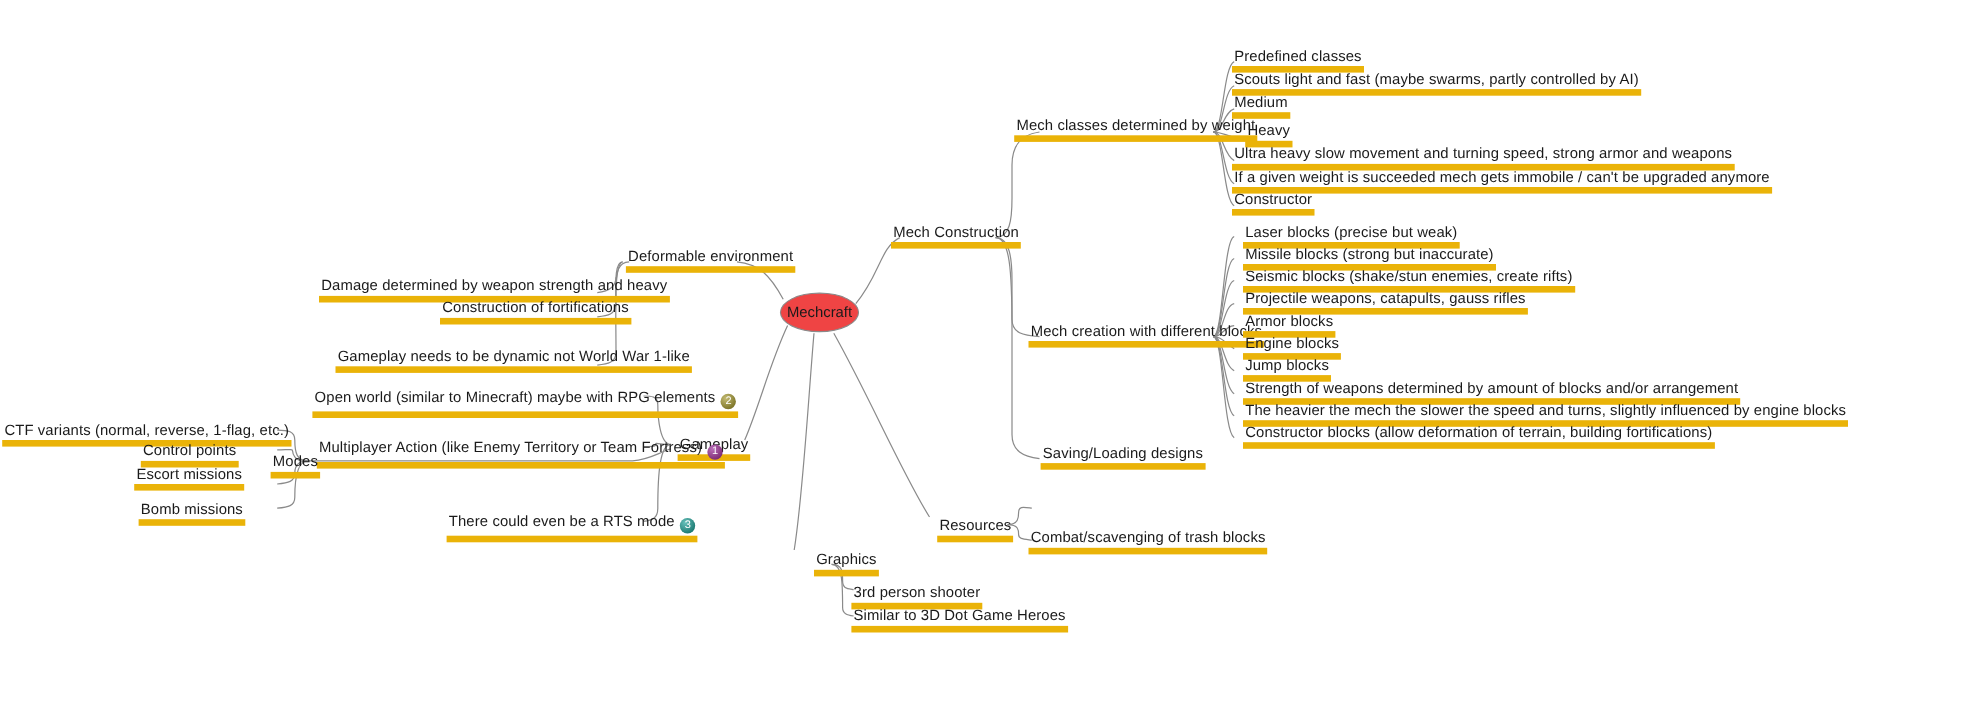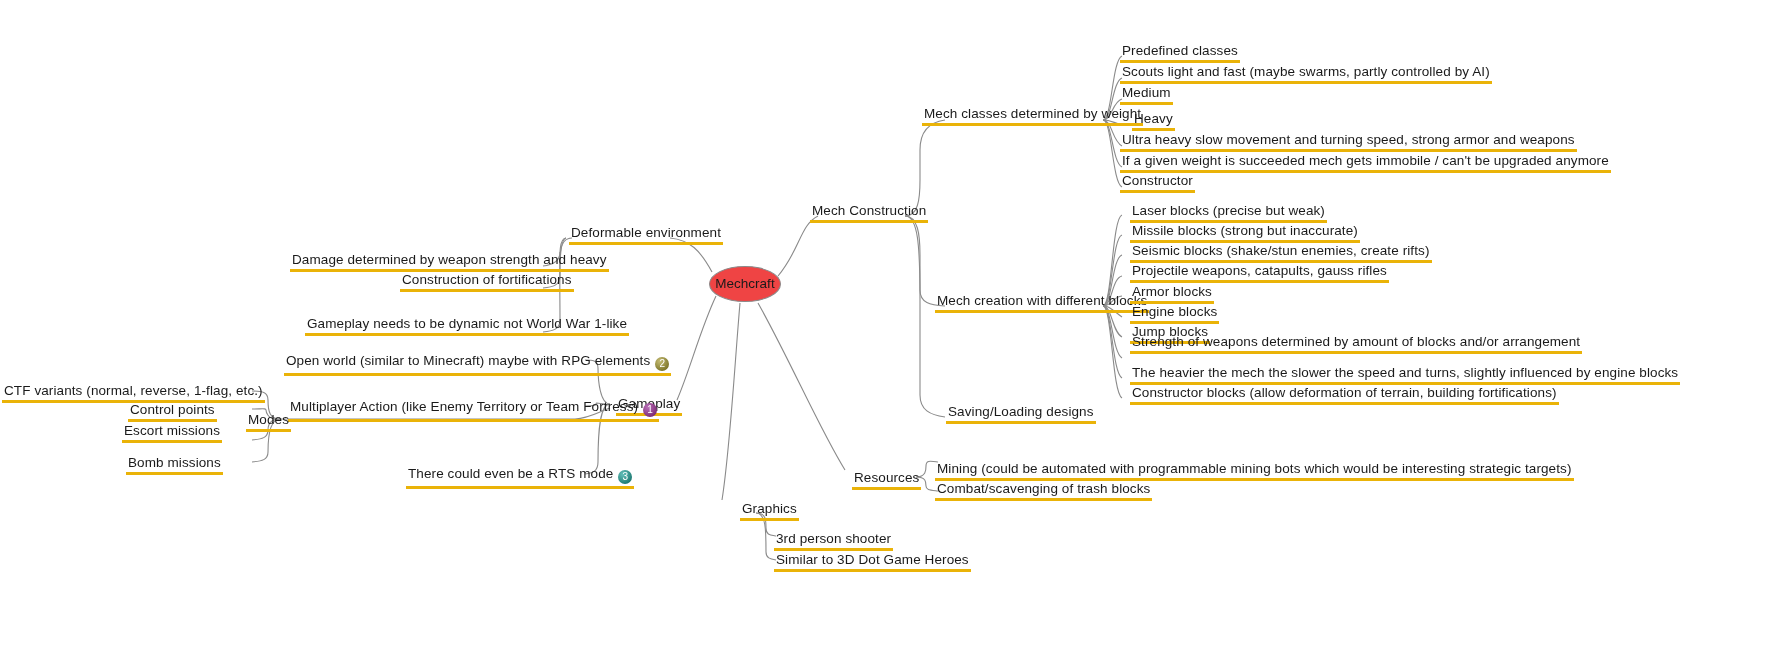--- a/index.html
+++ b/index.html
@@ -31,21 +31,21 @@
   .node {
     position: absolute;
     font-size: 13.5px;
     line-height: 15px;
     color: #1a1a1a;
     white-space: nowrap;
     padding: 0 2px 2px 2px;
     letter-spacing: 0.1px;
   }
   .node.underlined {
-    border-bottom: 3px solid #eab308;
+    border-bottom: 6px solid #eab308;
   }
   .node .lbl { display: inline-block; }
   .root {
     position: absolute;
     width: 70px;
     height: 34px;
     border: 1px solid #8a8a8a;
     border-radius: 50%;
     background: #ef4444;
     text-align: center;
@@ -180,21 +180,21 @@
   </div>
   <div class="node underlined" style="left:1130px; top:284px;">
     <span class="lbl">Armor blocks</span>
   </div>
   <div class="node underlined" style="left:1130px; top:304px;">
     <span class="lbl">Engine blocks</span>
   </div>
   <div class="node underlined" style="left:1130px; top:324px;">
     <span class="lbl">Jump blocks</span>
   </div>
-  <div class="node underlined" style="left:1130px; top:334px;">
+  <div class="node underlined" style="left:1130px; top:345px;">
     <span class="lbl">Strength of weapons determined by amount of blocks and/or arrangement</span>
   </div>
   <div class="node underlined" style="left:1130px; top:365px;">
     <span class="lbl">The heavier the mech the slower the speed and turns, slightly influenced by engine blocks</span>
   </div>
   <div class="node underlined" style="left:1130px; top:385px;">
     <span class="lbl">Constructor blocks (allow deformation of terrain, building fortifications)</span>
   </div>
 
   <div class="node underlined" style="left:946px; top:404px;">
@@ -240,23 +240,20 @@
   <div class="node underlined" style="left:122px; top:423px;">
     <span class="lbl">Escort missions</span>
   </div>
   <div class="node underlined" style="left:126px; top:443px;margin-top:12px;">
     <span class="lbl">Bomb missions</span>
   </div>
 
   <div class="node underlined" style="left:852px; top:470px;">
     <span class="lbl">Resources</span>
   </div>
-  <div class="node underlined" style="left:935px; top:461px;">
-    <span class="lbl">Mining (could be automated with programmable mining bots which would be interesting strategic targets)</span>
-  </div>
   <div class="node underlined" style="left:935px; top:481px;">
     <span class="lbl">Combat/scavenging of trash blocks</span>
   </div>
 
   <div class="node underlined" style="left:740px; top:501px;text-align:right;">
     <span class="lbl">Graphics</span>
   </div>
   <div class="node underlined" style="left:774px; top:531px;">
     <span class="lbl">3rd person shooter</span>
   </div>

